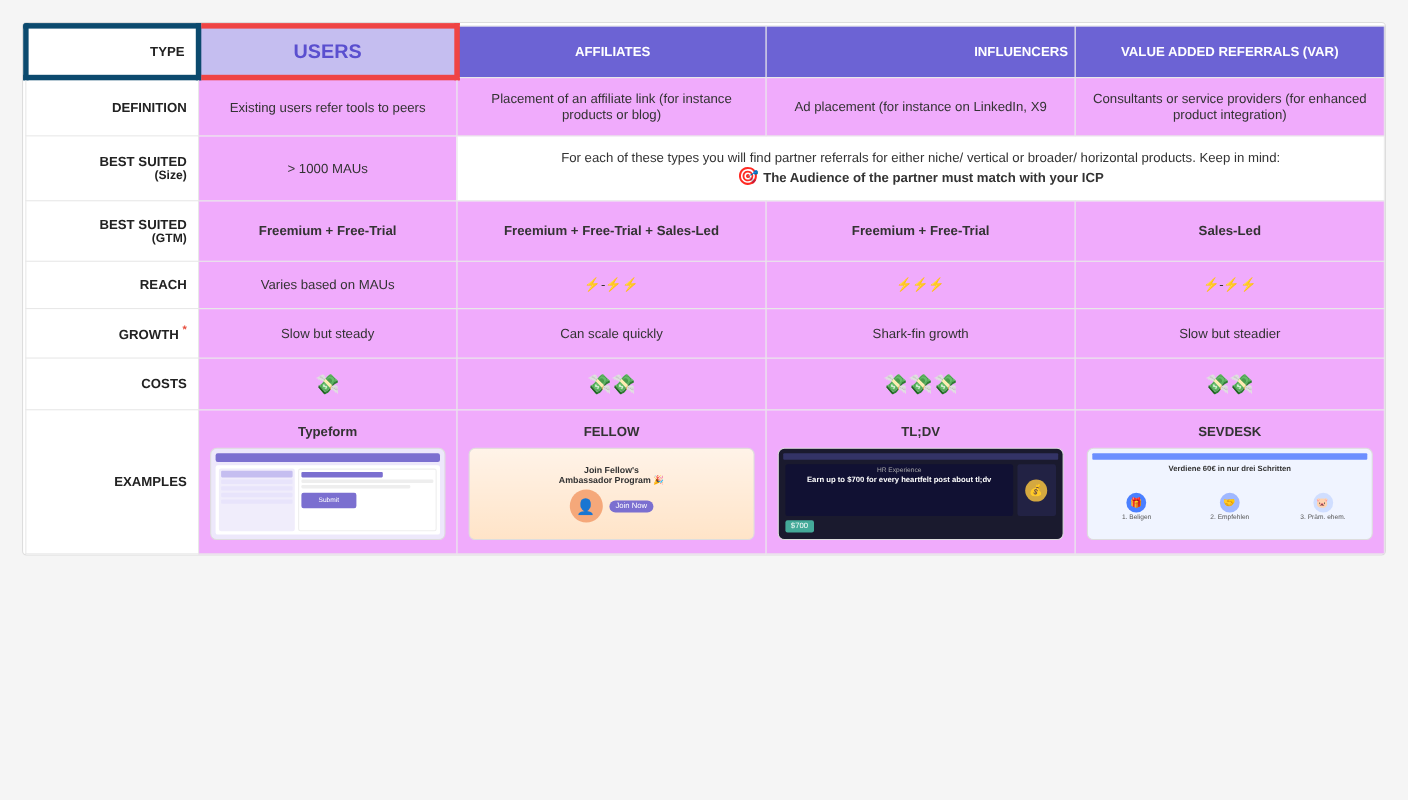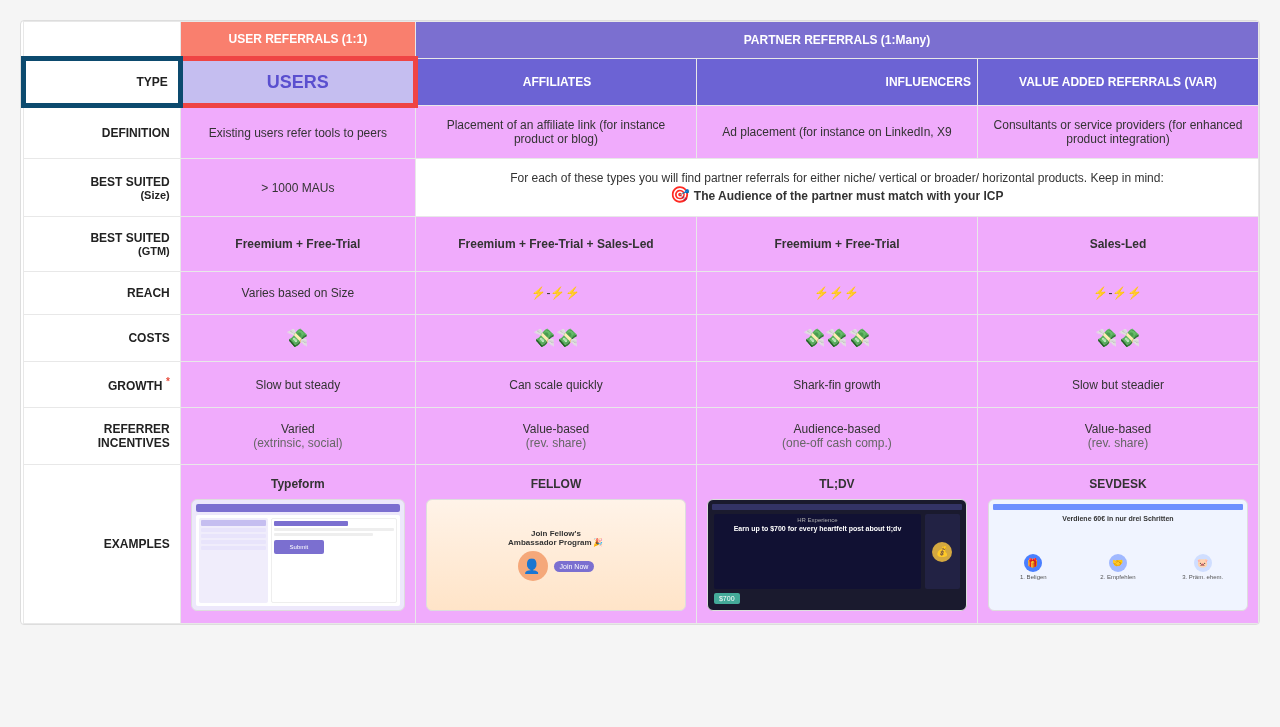--- a/index.html
+++ b/index.html
@@ -123,21 +123,21 @@
     .footnote {
       font-size: 11px;
       color: #555;
       padding: 8px 16px 12px 16px;
     }
     .footnote .asterisk-fn { color: #e74c3c; }
 
     
     .screenshot-mockup {
       width: 100%;
-      height: 112px;
+      height: 84px;
       border-radius: 6px;
       margin-top: 8px;
       border: 1px solid #ddd;
       background: #f9f9f9;
       overflow: hidden;
       position: relative;
     }
 
     
     .mock-typeform {
@@ -224,42 +224,37 @@
   <table>
     <colgroup>
       <col class="col-label">
       <col class="col-users">
       <col class="col-affiliates">
       <col class="col-influencers">
       <col class="col-var">
     </colgroup>
     <thead>
 
-      <tr>
-        <td style="border:1px solid #e8e8e8; background: white;"></td>
-        <td class="header-top-left">USER REFERRALS (1:1)</td>
-        <td class="header-top-right" colspan="3">PARTNER REFERRALS (1:Many)</td>
-      </tr>
 
       <tr>
         <td class="row-label" style="border:5px solid #0c4a6e;margin-top:20px;">
           <span>TYPE</span>
         </td>
         <td class="header-users">USERS</td>
         <td class="header-affiliates">AFFILIATES</td>
         <td class="header-influencers">INFLUENCERS</td>
         <td class="header-var">VALUE ADDED REFERRALS (VAR)</td>
       </tr>
     </thead>
     <tbody>
 
       <tr>
         <td class="row-label">DEFINITION</td>
         <td class="data-cell">Existing users refer tools to peers</td>
-        <td class="data-cell">Placement of an affiliate link (for instance product or blog)</td>
+        <td class="data-cell">Placement of an affiliate link (for instance products or blog)</td>
         <td class="data-cell">Ad placement (for instance on LinkedIn, X9</td>
         <td class="data-cell">Consultants or service providers (for enhanced product integration)</td>
       </tr>
 
       <tr>
         <td class="row-label">
           BEST SUITED<span class="sub">(Size)</span>
         </td>
         <td class="data-cell">&gt; 1000 MAUs</td>
         <td class="data-cell merged" colspan="3">
@@ -283,49 +278,42 @@
           <strong>Freemium + Free-Trial</strong>
         </td>
         <td class="data-cell">
           <strong>Sales-Led</strong>
         </td>
       </tr>
 
 
       <tr>
         <td class="row-label">REACH</td>
-        <td class="data-cell">Varies based on Size</td>
+        <td class="data-cell">Varies based on MAUs</td>
         <td class="data-cell">⚡-⚡⚡</td>
         <td class="data-cell">⚡⚡⚡</td>
         <td class="data-cell">⚡-⚡⚡</td>
+      </tr>
+
+      <tr>
+        <td class="row-label">GROWTH <span class="asterisk">*</span></td>
+        <td class="data-cell">Slow but steady</td>
+        <td class="data-cell">Can scale quickly</td>
+        <td class="data-cell">Shark-fin growth</td>
+        <td class="data-cell">Slow but steadier</td>
       </tr>
 
       <tr>
         <td class="row-label">COSTS</td>
         <td class="data-cell" style="font-size:18px;">💸</td>
         <td class="data-cell" style="font-size:18px;">💸💸</td>
         <td class="data-cell" style="font-size:18px;">💸💸💸</td>
         <td class="data-cell" style="font-size:18px;">💸💸</td>
       </tr>
 
-      <tr>
-        <td class="row-label">GROWTH <span class="asterisk">*</span></td>
-        <td class="data-cell">Slow but steady</td>
-        <td class="data-cell">Can scale quickly</td>
-        <td class="data-cell">Shark-fin growth</td>
-        <td class="data-cell">Slow but steadier</td>
-      </tr>
-
-      <tr>
-        <td class="row-label">REFERRER INCENTIVES</td>
-        <td class="data-cell">Varied<br><span style="color:#666;">(extrinsic, social)</span></td>
-        <td class="data-cell">Value-based<br><span style="color:#666;">(rev. share)</span></td>
-        <td class="data-cell">Audience-based<br><span style="color:#666;">(one-off cash comp.)</span></td>
-        <td class="data-cell">Value-based<br><span style="color:#666;">(rev. share)</span></td>
-      </tr>
 
       <tr>
         <td class="row-label">EXAMPLES</td>
 
         <td class="data-cell">
           <strong>Typeform</strong>
           <div class="screenshot-mockup mock-typeform">
             <div class="mock-typeform-bar"></div>
             <div class="mock-typeform-content">
               <div class="mock-tf-sidebar">

